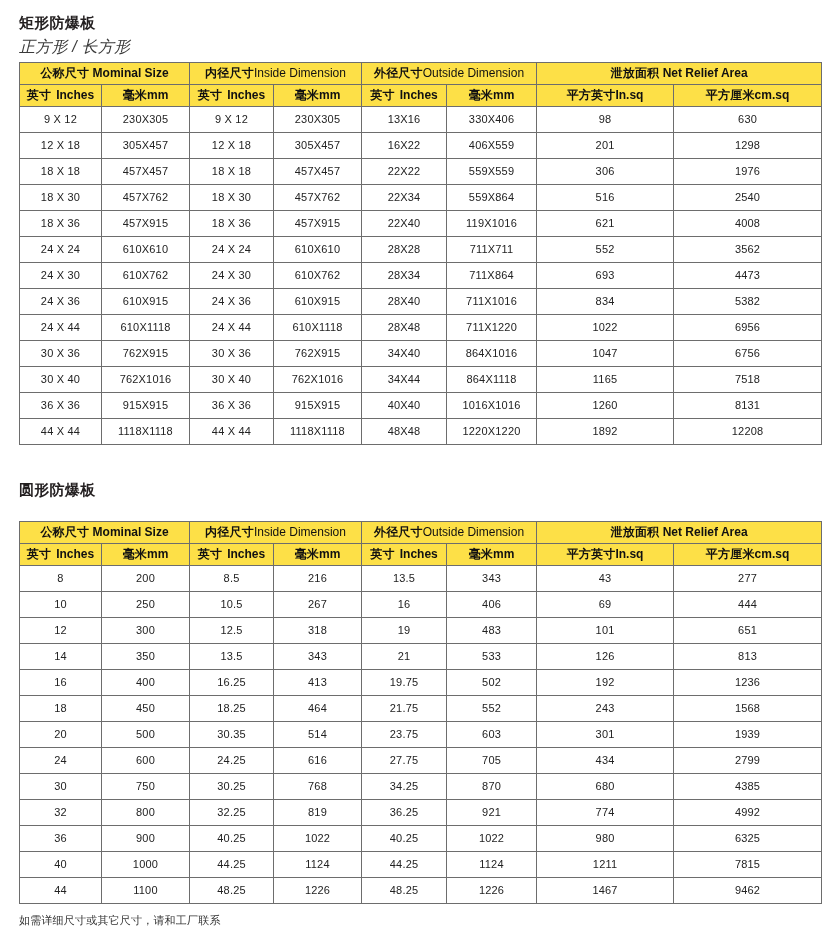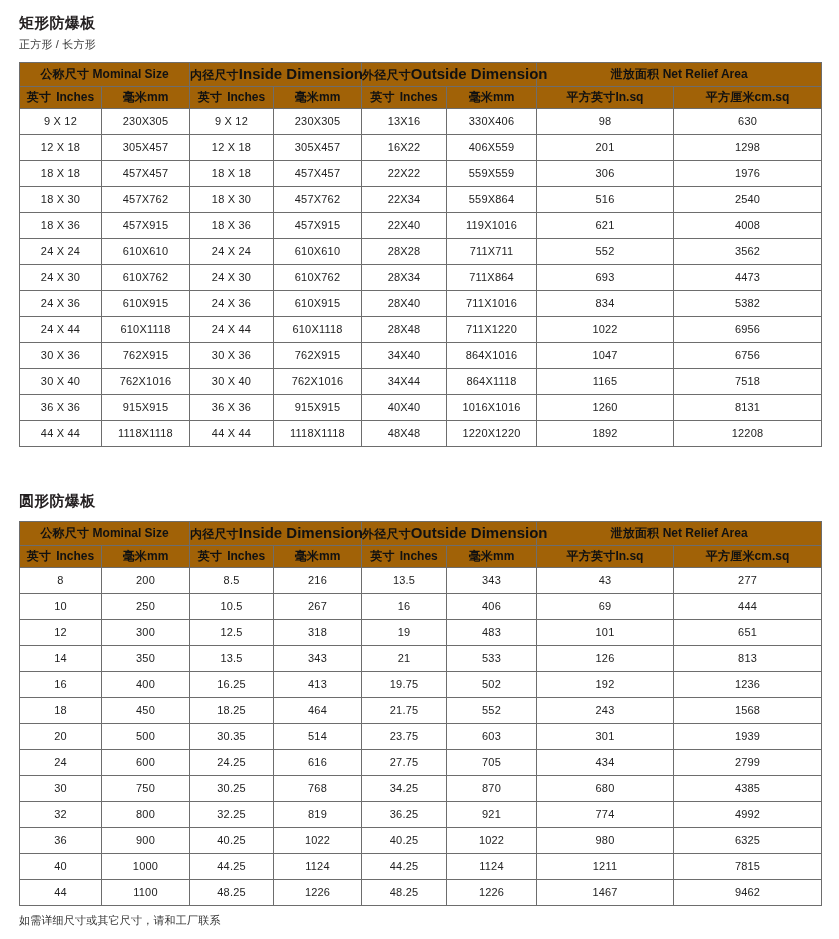--- a/index.html
+++ b/index.html
@@ -23,61 +23,62 @@
   }
   .section-title {
     font-size: 15px;
     font-weight: bold;
     color: #231f20;
     letter-spacing: 0.3px;
     line-height: 1.25;
     margin: 0;
   }
   .section-sub {
-    font-size: 11px;
+    font-size: 16px;
     font-weight: normal;
     color: #3a3a3a;
     margin: 4px 0 0 0;
     letter-spacing: 0.2px;
+    font-style: italic;
   }
   table.spec {
     border-collapse: collapse;
     width: 802px;
     table-layout: fixed;
     border: 1px solid #6d6d6d;
   }
   table.spec th,
   table.spec td {
     border: 1px solid #6d6d6d;
     text-align: center;
     vertical-align: middle;
     font-size: 11px;
     color: #222222;
     padding: 0;
   }
   table.spec thead th {
-    background: #a16207;
+    background: #fde047;
     font-weight: bold;
     color: #111111;
     height: 21px;
     line-height: 21px;
     white-space: nowrap;
   }
   thead th .cn {
     font-size: 12px;
     font-weight: bold;
     letter-spacing: 0.2px;
   }
   thead th .en-lg {
     font-size: 12px;
     font-weight: bold;
   }
   thead th .en-sm {
-    font-size: 15px;
-    font-weight: bold;
+    font-size: 12px;
+    font-weight: normal;
   }
   thead th .gap {
     display: inline-block;
     width: 5px;
   }
   table.spec tbody td {
     background: #ffffff;
     height: 25px;
     line-height: 25px;
     font-size: 11px;
@@ -87,21 +88,21 @@
   .col-b { width: 88px; }
   .col-c { width: 84px; }
   .col-d { width: 88px; }
   .col-e { width: 85px; }
   .col-f { width: 90px; }
   .col-g { width: 137px; }
   .col-h { width: 148px; }
 
   .block-1 { position: absolute; left: 19px; top: 14px; }
   .table-1-wrap { position: absolute; left: 19px; top: 62px; }
-  .block-2 { position: absolute; left: 19px; top: 492px; }
+  .block-2 { position: absolute; left: 19px; top: 481px; }
   .table-2-wrap { position: absolute; left: 19px; top: 521px; }
   .footer-note {
     position: absolute;
     left: 19px;
     top: 913px;
     font-size: 11px;
     color: #333333;
     letter-spacing: 0.2px;
   }
 </style>

